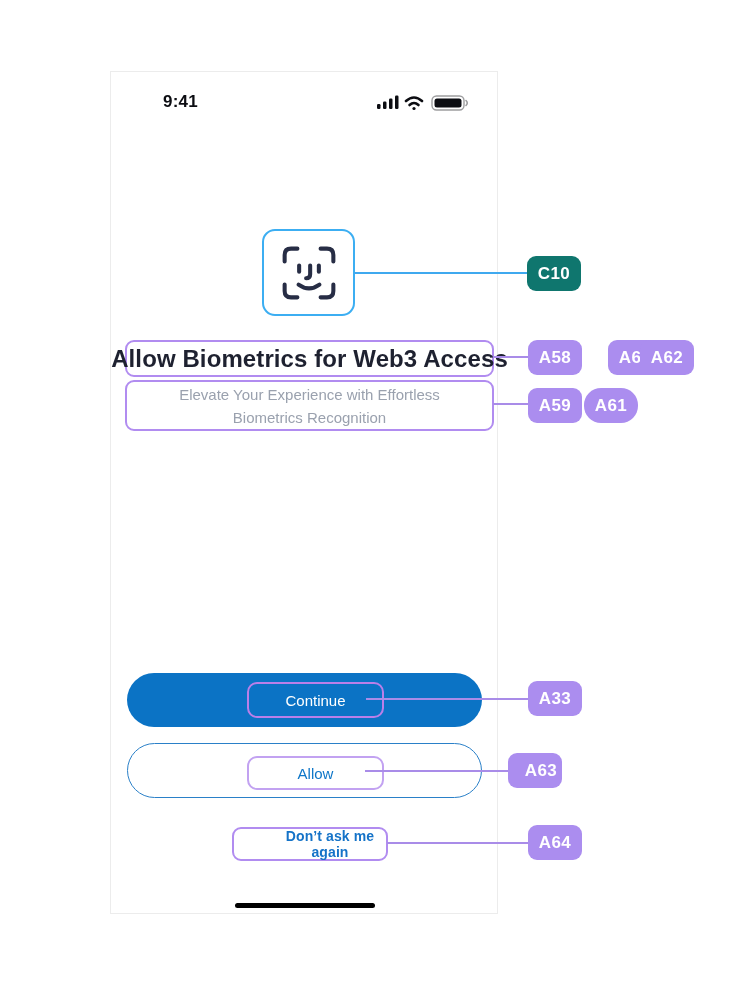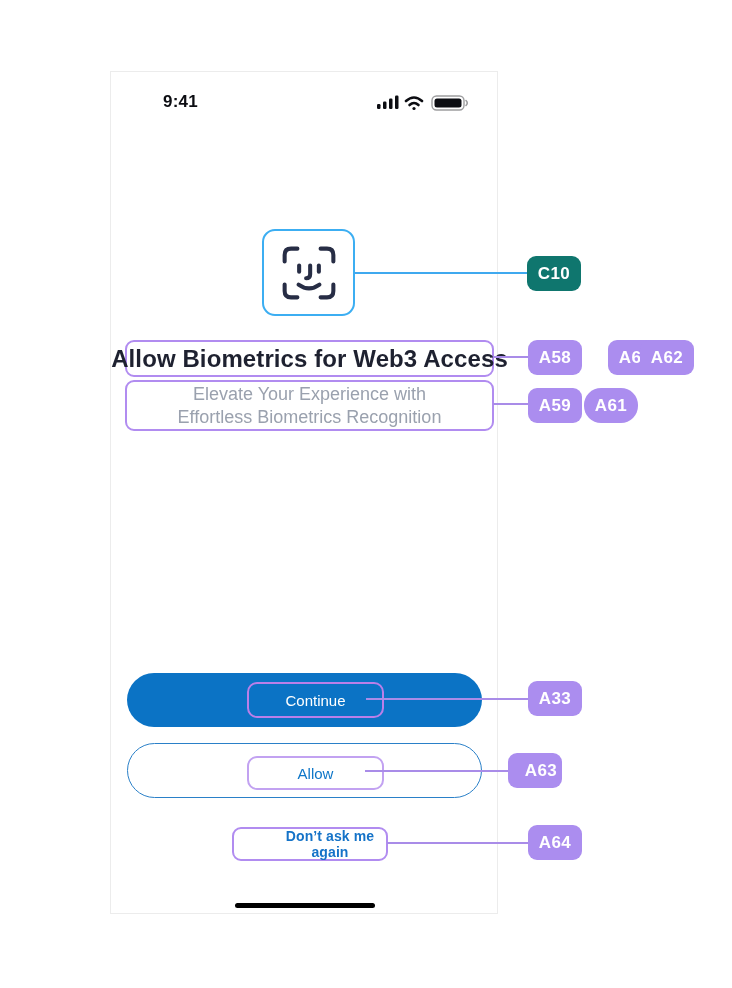--- a/index.html
+++ b/index.html
@@ -27,21 +27,21 @@
     display:flex; align-items:center; justify-content:center; background:#fff;
   }
 
   .outline-box {
     border:2px solid #b18cf0; border-radius:9px; position:absolute;
     display:flex; align-items:center; justify-content:center; text-align:center;
   }
   .title-box { left:14px; top:268px; width:369px; height:37px; }
   .title-text { font-size:24px; font-weight:700; color:#1e2130; letter-spacing:0.1px; white-space:nowrap; }
   .subtitle-box { left:14px; top:308px; width:369px; height:51px; }
-  .subtitle-text { font-size:18px; color:#9aa1ae; line-height:23px; max-width:305px; }
+  .subtitle-text { font-size:15px; color:#9aa1ae; line-height:23px; max-width:305px; }
 
   .btn-pill {
     position:absolute; left:16px; width:355px; border-radius:28px;
     display:flex; align-items:center; justify-content:center;
   }
   .continue-btn { top:601px; height:54px; background:#0b73c5; }
   .skip-btn { top:671px; height:55px; background:#ffffff; border:1.5px solid #2a80c8; }
   .inner-outline {
     position:absolute; width:137px; height:36px;
     border:2px solid #ba7fe9; border-radius:10px;

